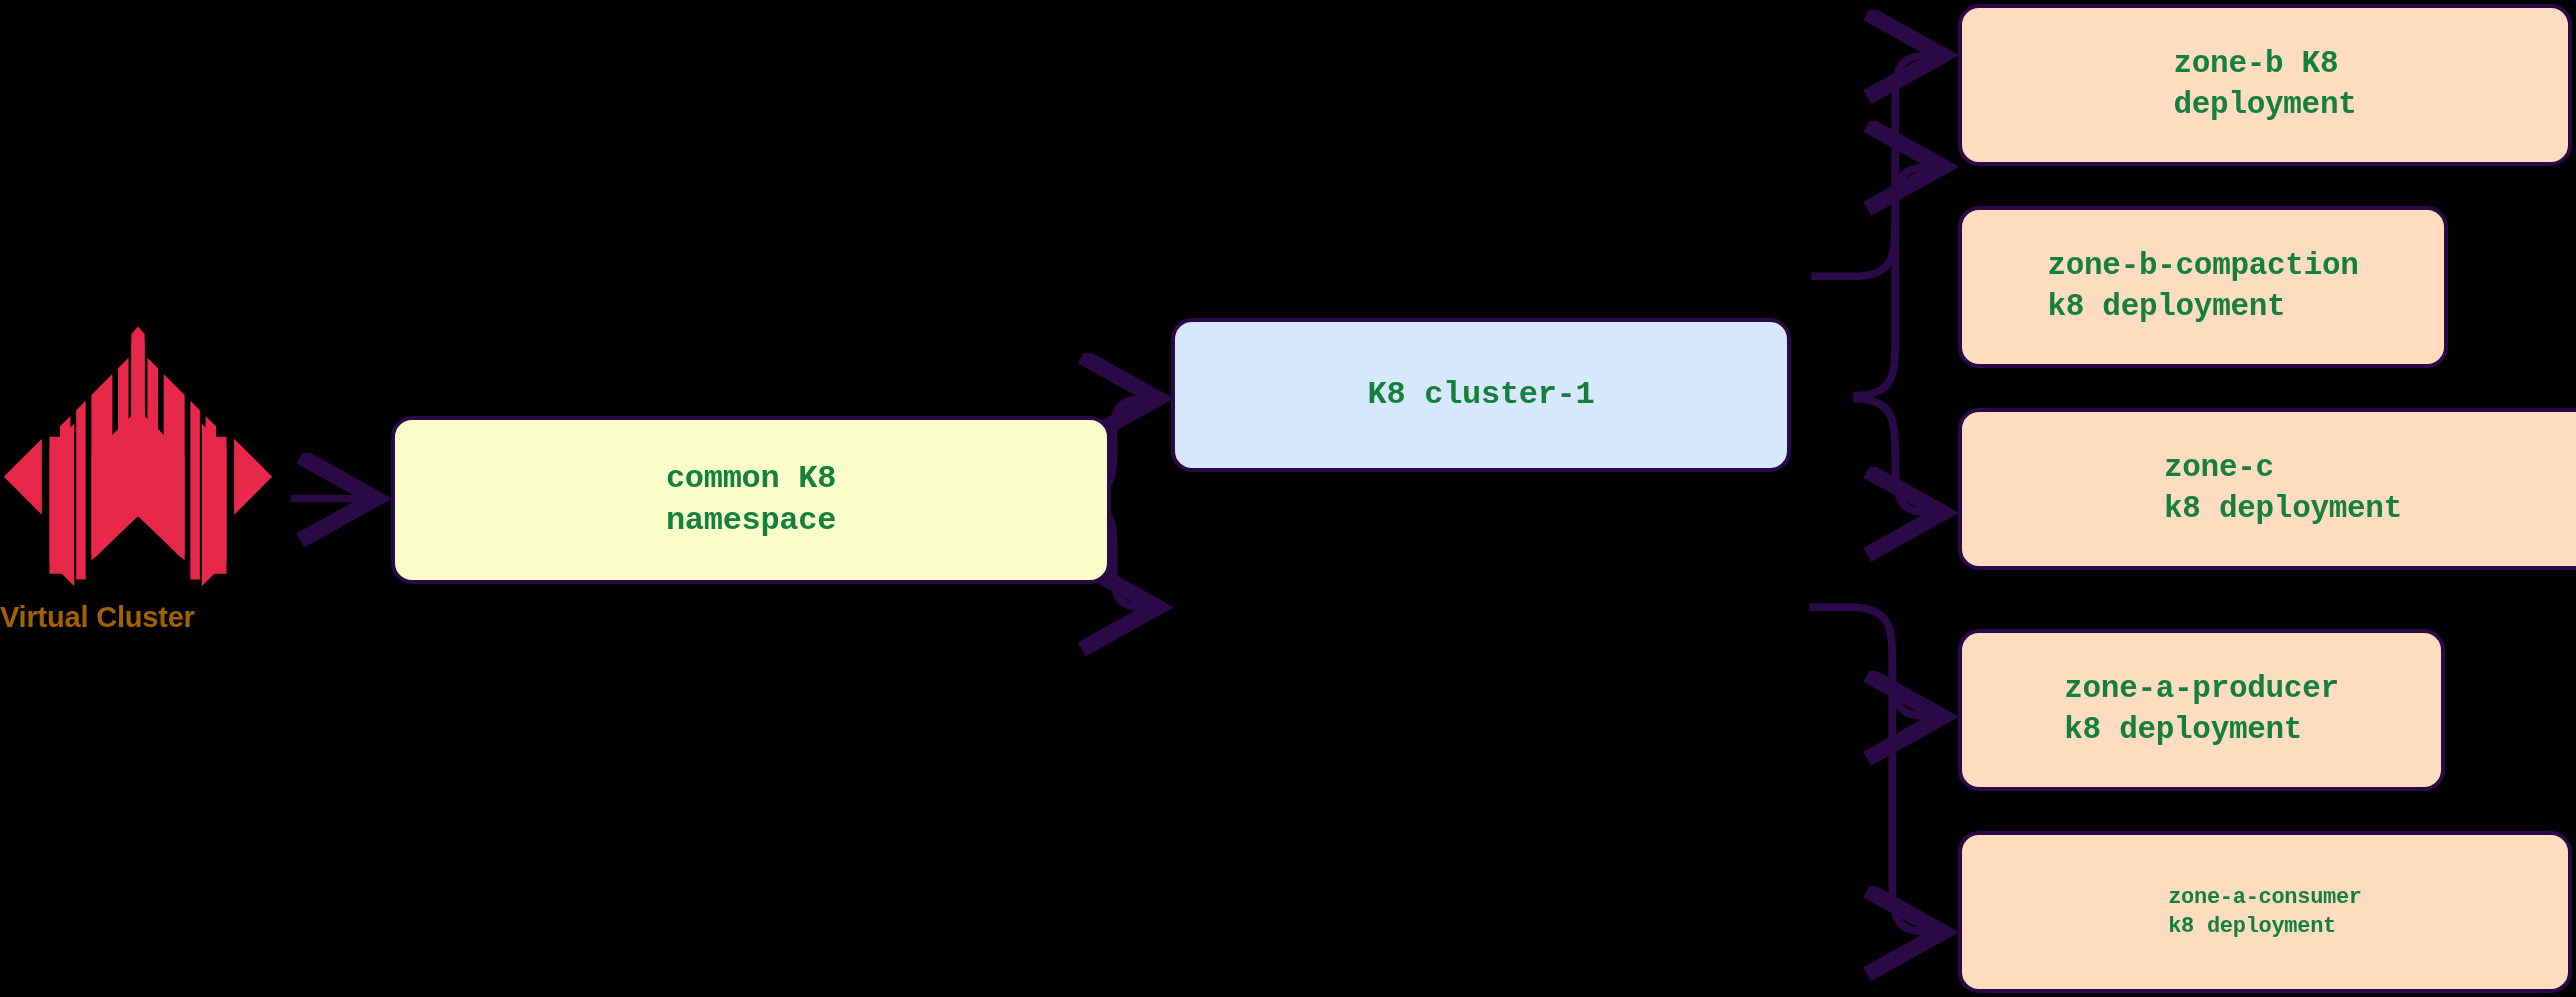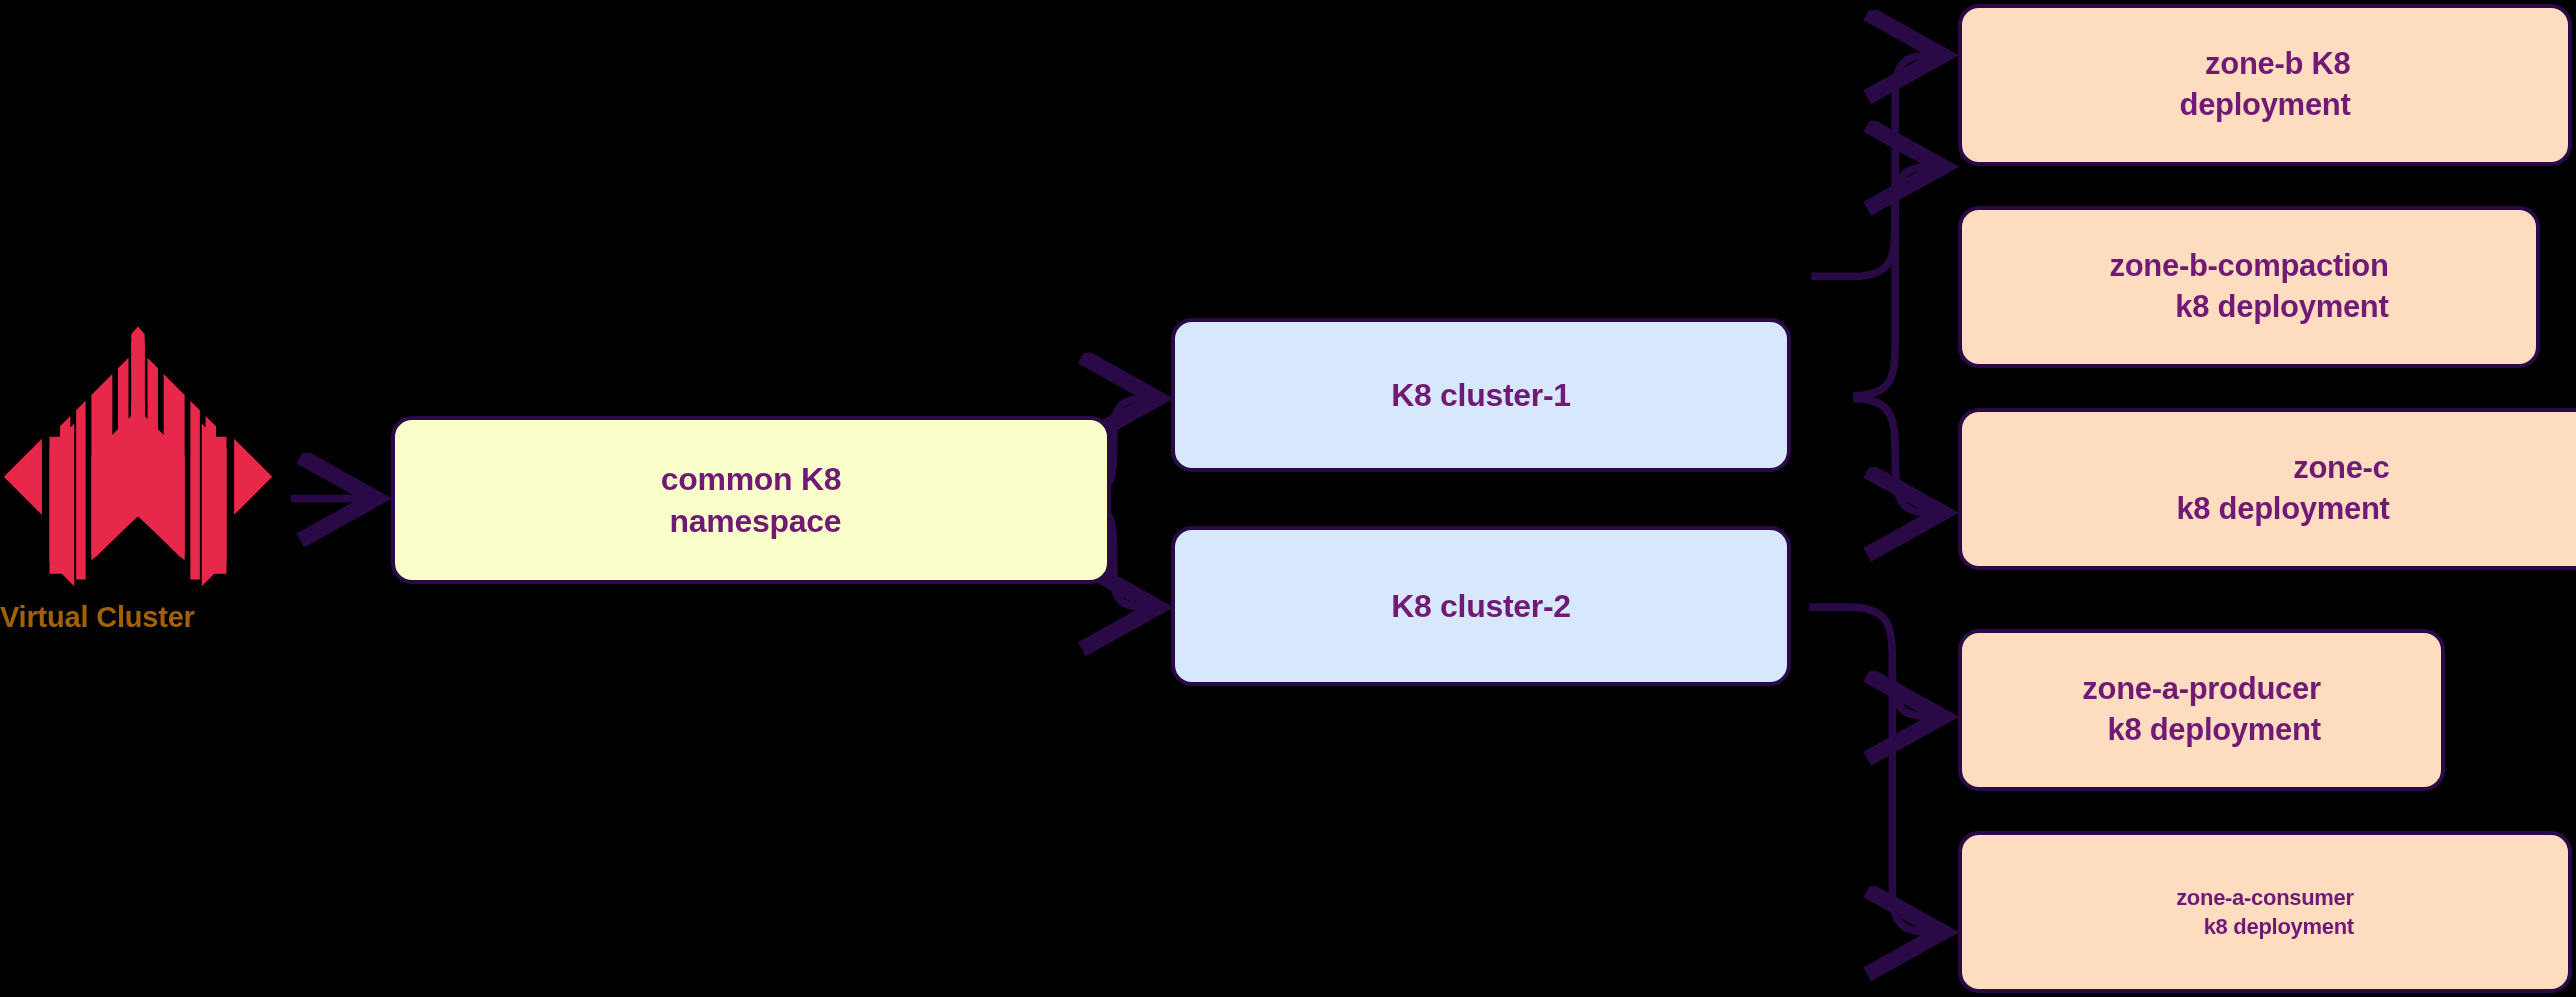--- a/index.html
+++ b/index.html
@@ -28,24 +28,24 @@
     pointer-events: none;
   }
   .node {
     position: absolute;
     box-sizing: border-box;
     border: 4.8px solid #2A0A46;
     border-radius: 21px;
     display: flex;
     align-items: center;
     justify-content: center;
-    text-align: right;
-    color: #701a75;
+    text-align: left;
+    color: #15803d;
     font-weight: bold;
-    font-family: Liberation Sans, sans-serif;
+    font-family: Liberation Mono, monospace;
     line-height: 1.32;
     letter-spacing: -0.3px;
   }
   .node-yellow { background: #F9FDC9; }
   .node-blue   { background: #D7E7FC; }
   .node-peach  { background: #FDDCC0; }
 
   .node-label { display: block; white-space: pre-line; }
 
   
@@ -149,30 +149,27 @@
 
   <div class="node node-yellow" style="left:391px; top:416px; width:720px; height:168px; font-size:32px;">
     <span class="node-label">common K8
 namespace</span>
   </div>
 
   <div class="node node-blue" style="left:1171px; top:318px; width:620px; height:154px; font-size:32px;">
     <span class="node-label">K8 cluster-1</span>
   </div>
 
-  <div class="node node-blue" style="left:1171px; top:526px; width:620px; height:160px; font-size:32px;">
-    <span class="node-label">K8 cluster-2</span>
-  </div>
 
   <div class="node node-peach" style="left:1958px; top:3.8px; width:614px; height:162px; font-size:31px;">
     <span class="node-label">zone-b K8
 deployment</span>
   </div>
 
-  <div class="node node-peach" style="left:1958px; top:206px; width:582px; height:162px; font-size:31px;">
+  <div class="node node-peach" style="left:1958px; top:206px; width:490px; height:162px; font-size:31px;">
     <span class="node-label">zone-b-compaction
 k8 deployment</span>
   </div>
 
   <div class="node node-peach" style="left:1958px; top:408px; width:650px; height:162px; font-size:31px;">
     <span class="node-label">zone-c
 k8 deployment</span>
   </div>
 
   <div class="node node-peach" style="left:1958px; top:629px; width:487px; height:162px; font-size:31px;">

